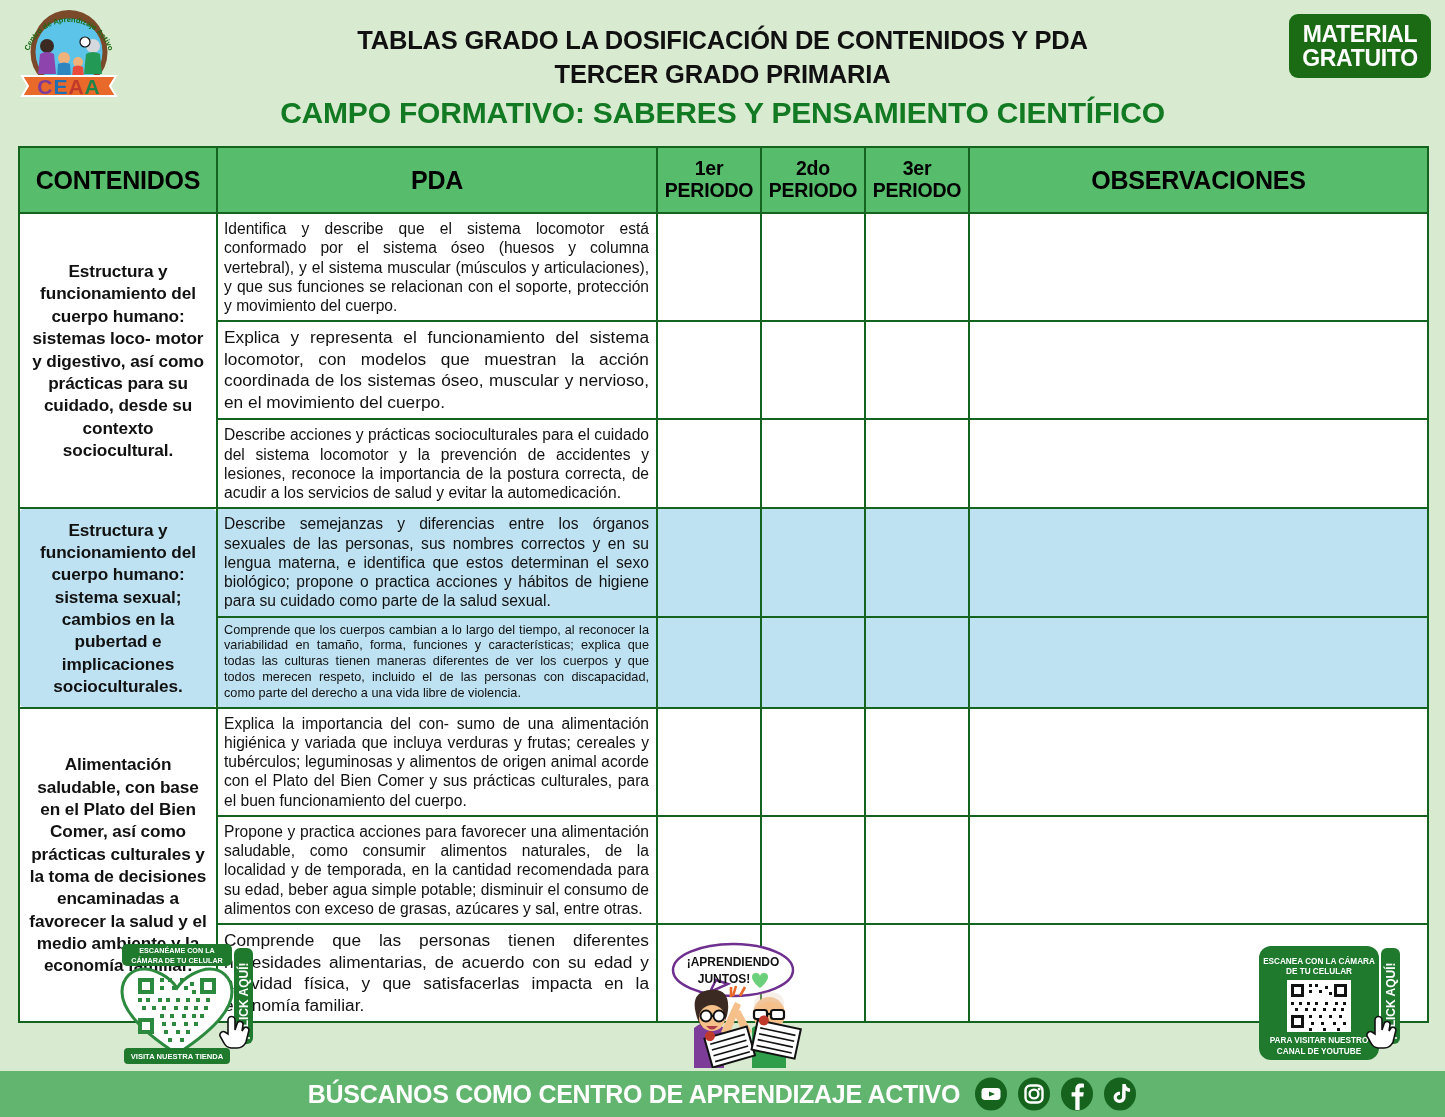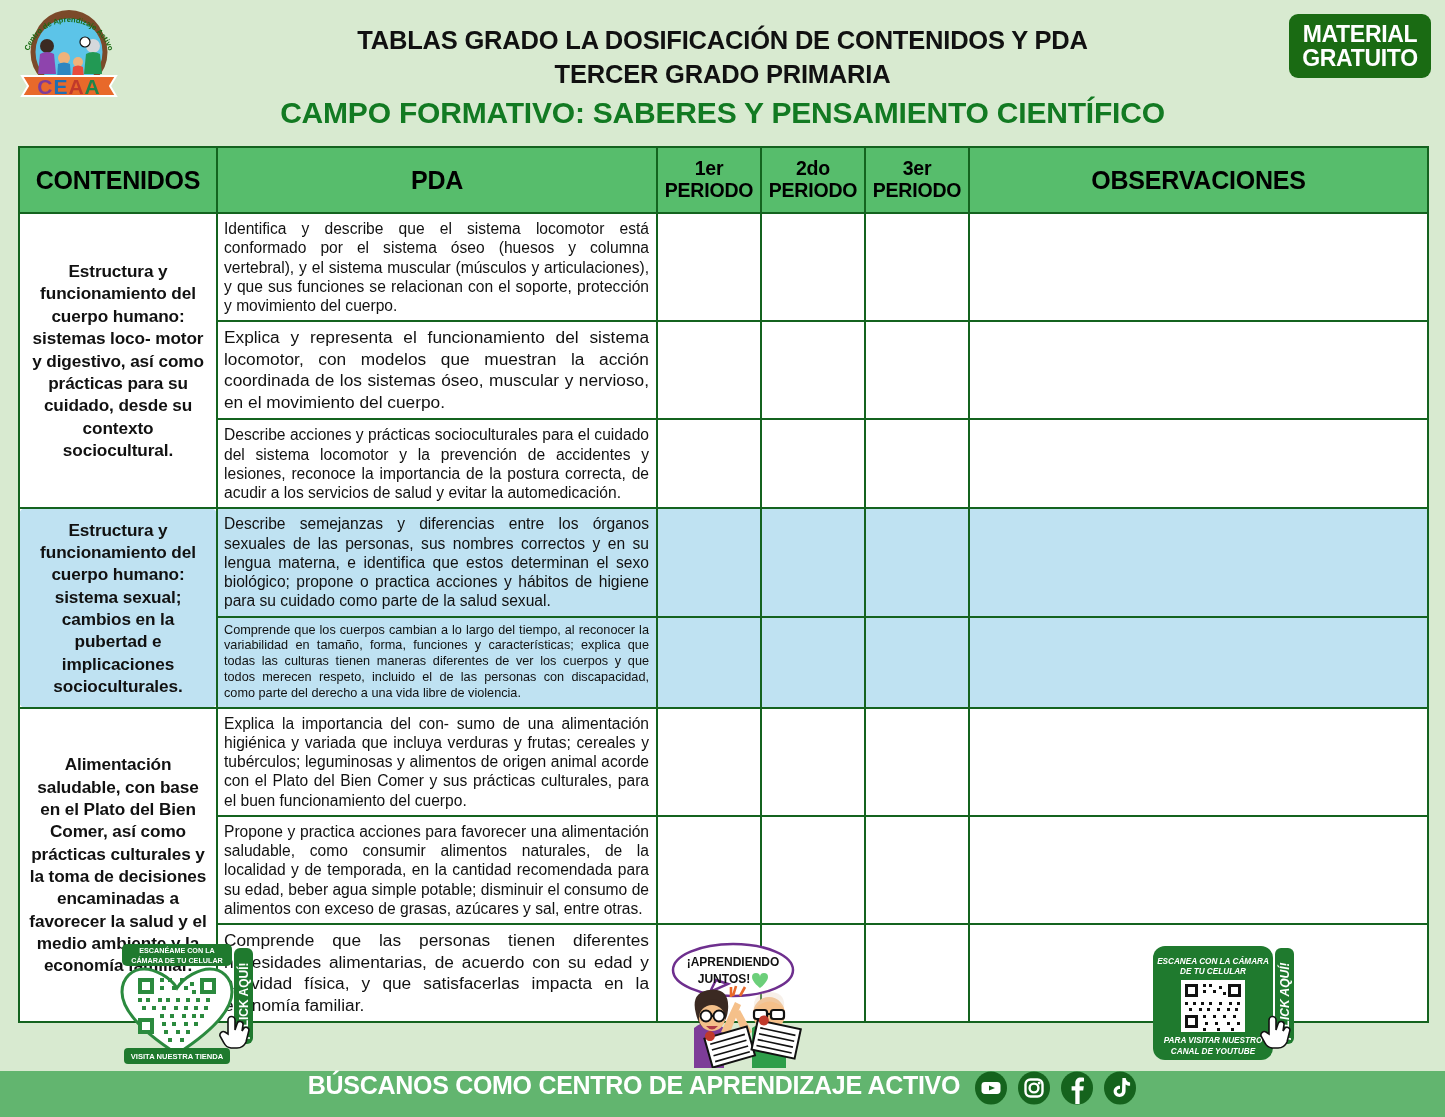--- a/index.html
+++ b/index.html
@@ -59,27 +59,27 @@
   }
   td.pda.small { font-size: 12.7px; line-height: 1.245; }
   td.pda.big { font-size: 17.3px; line-height: 1.245; }
   td.per, td.obs { background: transparent; }
   tr.hl td { background: #bfe2f2; }
 
   
   .footer-art { position: absolute; left: 0; top: 936px; width: 1445px; height: 136px; }
 
   .qr-left { position: absolute; left: 100px; top: 6px; width: 175px; height: 125px; }
-  .qr-right { position: absolute; left: 1137px; top: 6px; width: 175px; height: 125px; font-style: italic; }
+  .qr-right { position: absolute; left: 1243px; top: 6px; width: 175px; height: 125px; }
   .center-art { position: absolute; left: 648px; top: 0px; width: 170px; height: 132px; }
 
   
   .bottombar {
     position: absolute; left: 0; bottom: 0; width: 1445px; height: 46px;
-    background: #62b56f; display: flex; align-items: flex-start; justify-content: center; gap: 14px;
+    background: #62b56f; display: flex; align-items: center; justify-content: center; gap: 14px;
   }
   .bottombar .bb-text {
     color: #ffffff; font-weight: bold; font-size: 25px; letter-spacing: -0.3px;
   }
   .social { display: flex; align-items: center; gap: 9px; }
   .social .si { width: 34px; height: 34px; }
 </style>
 </head>
 <body>
 

